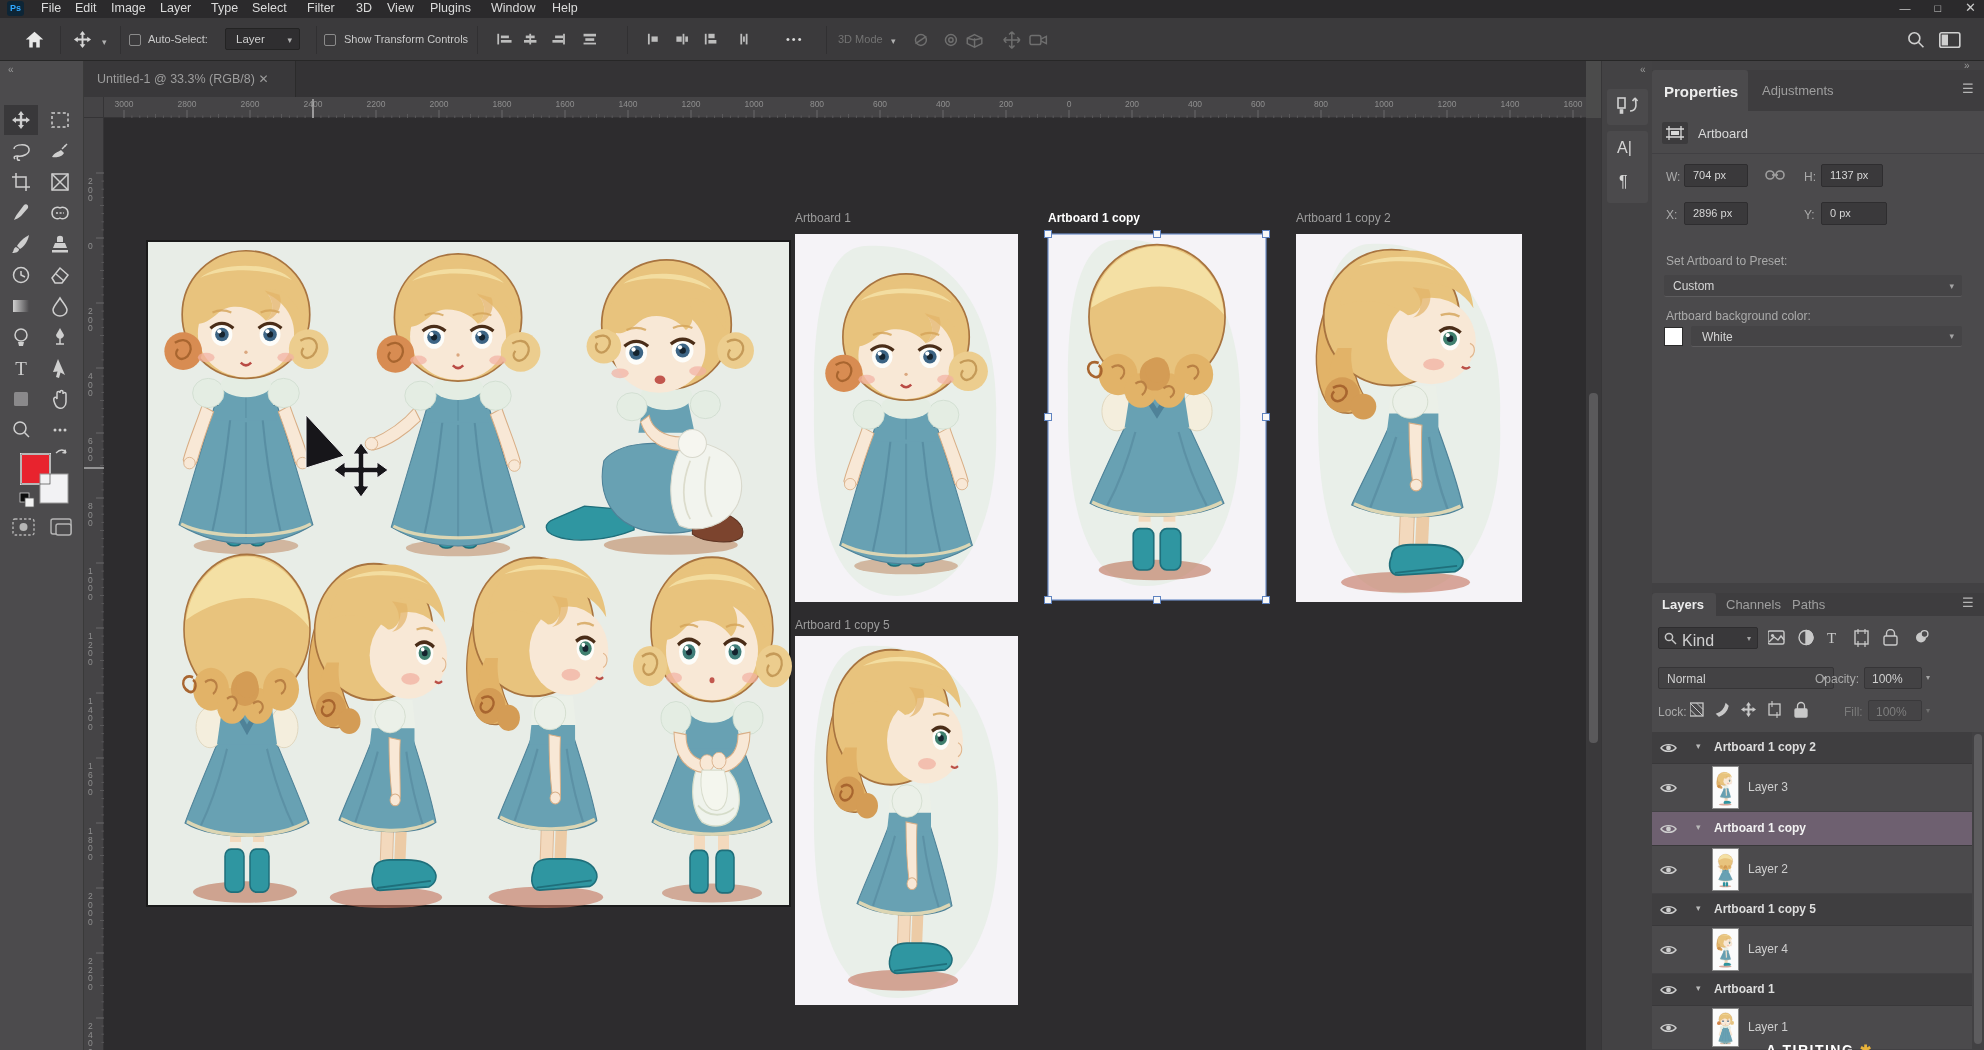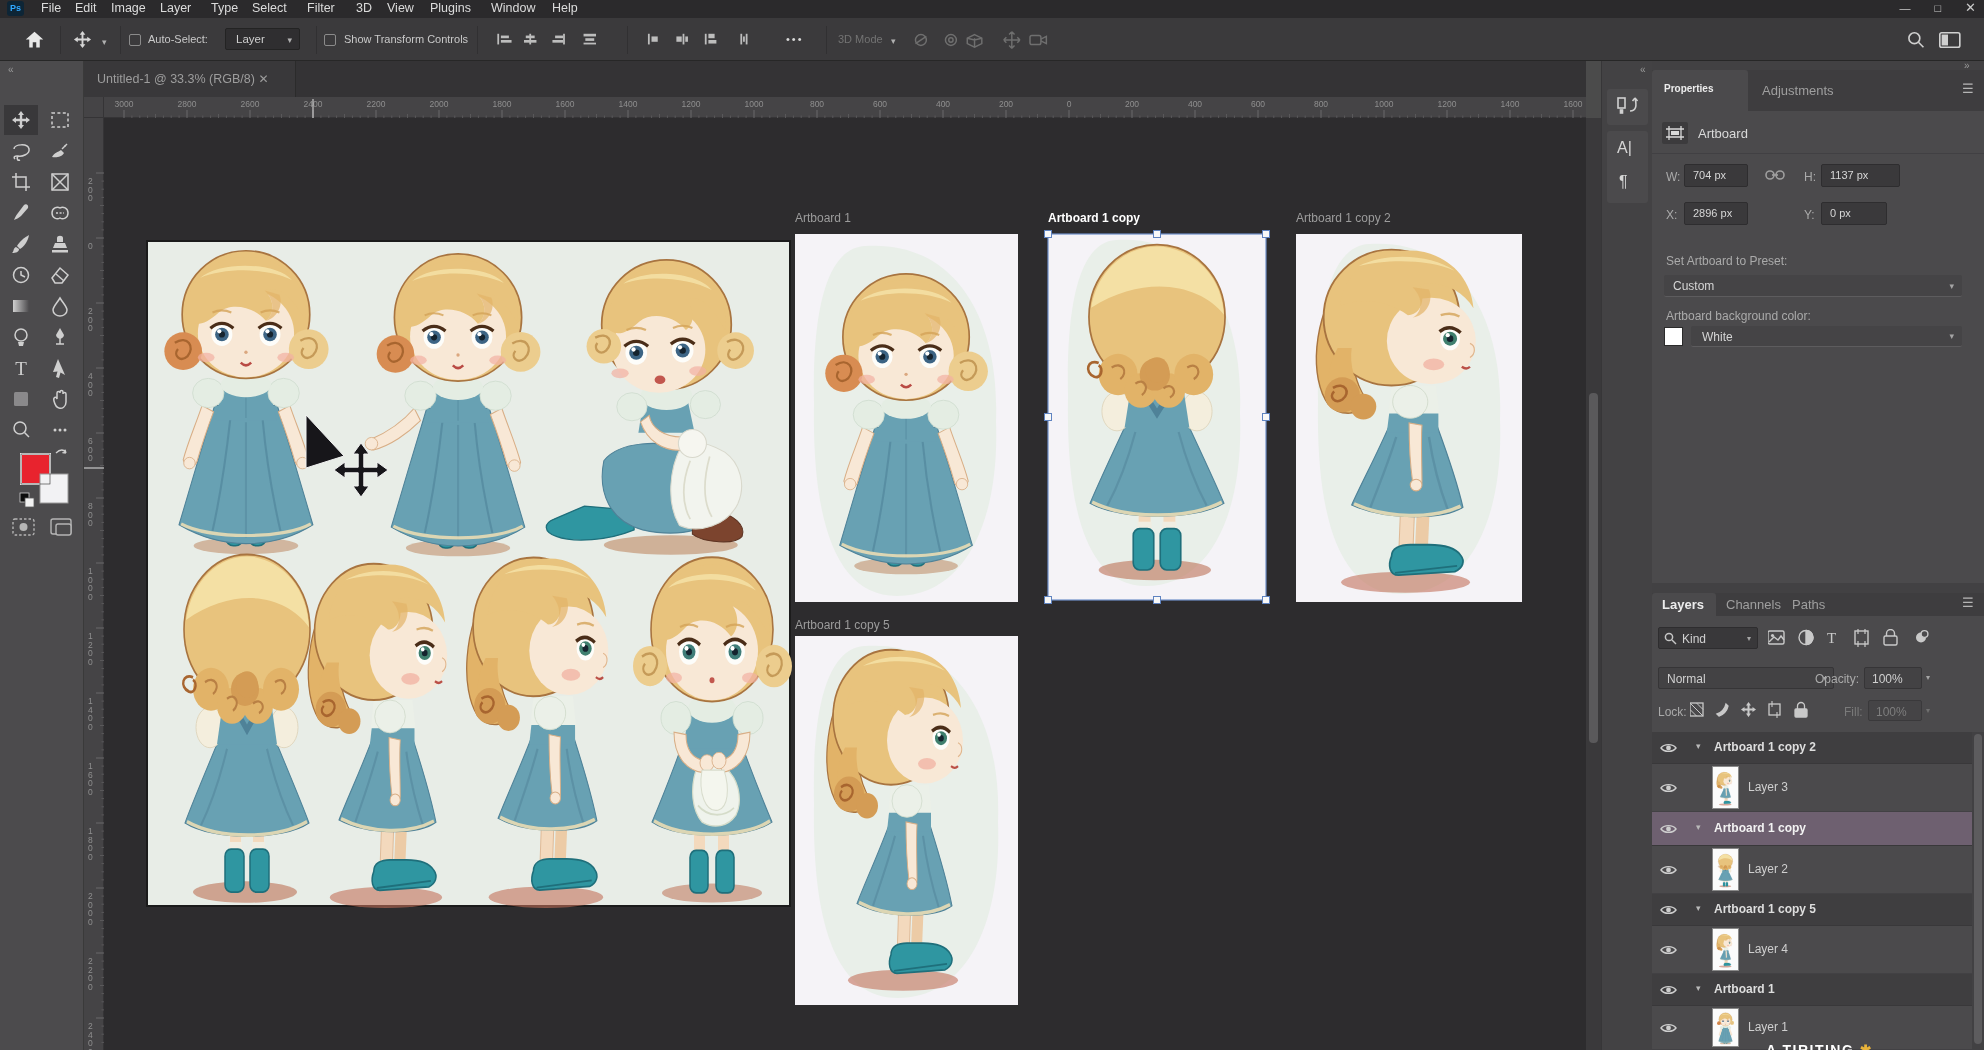--- a/index.html
+++ b/index.html
@@ -961,21 +961,21 @@
   </svg>
   <div class="abs" style="left:5px;top:70px;width:41px;height:72px;background:#4b4a4c;border-radius:3px;"></div>
   <div class="abs" style="left:15px;top:78px;color:#d5d5d5;font-size:16px;">A|</div>
   <div class="abs" style="left:17px;top:112px;color:#d5d5d5;font-size:16px;">¶</div>
 </div>
 <div id="rightpanels">
       <div class="abs" style="left:0;top:0;width:332px;height:9px;background:#424143;"></div>
 <div class="abs" style="left:312px;top:-1px;color:#9a9a9a;font-size:10px;">»</div>
 <div class="abs" style="left:0;top:9px;width:332px;height:41px;background:#3e3d3f;"></div>
 <div class="abs" style="left:0;top:9px;width:96px;height:41px;background:#4b4a4c;border-radius:3px 3px 0 0;"></div>
-<div class="abs" style="left:12px;top:22px;font-size:10px;font-weight:bold;color:#ececec;">Properties</div>
+<div class="abs" style="left:12px;top:22px;font-size:15px;font-weight:bold;color:#ececec;">Properties</div>
 <div class="abs" style="left:110px;top:22px;font-size:13px;color:#9f9f9f;">Adjustments</div>
 <div class="abs" style="left:310px;top:20px;color:#b5b5b5;font-size:13px;">☰</div>
 <div class="abs" style="left:10px;top:61px;width:26px;height:22px;background:#3c3b3d;border-radius:2px;"></div>
 <svg class="abs" style="left:13px;top:64px;" width="20" height="16" viewBox="0 0 20 16">
 <g stroke="#d8d8d8" stroke-width="1.3" fill="none">
 <path d="M4,1 L4,15 M16,1 L16,15 M1,4 L19,4 M1,12 L19,12"></path>
           <rect x="6" y="6" width="8" height="4" fill="#d8d8d8" stroke="none"></rect>
 </g>
       </svg>
 <div class="abs" style="left:46px;top:65px;font-size:13px;color:#dadada;">Artboard</div>
@@ -985,21 +985,21 @@
         <span style="position:absolute;left:8px;top:4px;">704 px</span>
       </div>
 <svg class="abs" style="left:112px;top:108px;" width="22" height="12" viewBox="0 0 22 12">
 <g stroke="#9f9f9f" stroke-width="1.6" fill="none">
           <circle cx="6" cy="6" r="4"></circle>
           <circle cx="16" cy="6" r="4"></circle>
           <path d="M8,6 L14,6"></path>
         </g>
       </svg>
 <div class="abs lbl" style="left:152px;top:109px;">H:</div>
-<div class="fieldbox" style="left:169px;top:103px;width:79px;height:23px;">
+<div class="fieldbox" style="left:169px;top:103px;width:62px;height:23px;">
         <span style="position:absolute;left:8px;top:4px;">1137 px</span>
       </div>
 <div class="abs lbl" style="left:14px;top:147px;">X:</div>
 <div class="fieldbox" style="left:32px;top:141px;width:64px;height:23px;">
         <span style="position:absolute;left:8px;top:4px;">2896 px</span>
       </div>
 <div class="abs lbl" style="left:152px;top:147px;">Y:</div>
 <div class="fieldbox" style="left:169px;top:141px;width:66px;height:23px;">
         <span style="position:absolute;left:8px;top:4px;">0 px</span>
       </div>
@@ -1021,21 +1021,21 @@
 <div class="abs" style="left:74px;top:536px;font-size:13px;color:#9f9f9f;">Channels</div>
 <div class="abs" style="left:140px;top:536px;font-size:13px;color:#9f9f9f;">Paths</div>
 <div class="abs" style="left:310px;top:534px;color:#b5b5b5;font-size:13px;">☰</div>
 <div class="abs" style="left:6px;top:566px;width:100px;height:22px;background:#39383a;border:1px solid #2e2d2f;border-radius:2px;">
         <svg style="position:absolute;left:5px;top:4px;" width="13" height="13" viewBox="0 0 13 13">
           <g stroke="#c6c6c6" stroke-width="1.5" fill="none">
             <circle cx="5" cy="5" r="3.6"></circle>
             <path d="M8,8 L12,12"></path>
           </g>
         </svg>
-        <span style="position:absolute;left:23px;top:4px;font-size:12px;color:#d0d0d0;">Kind</span>
+        <span style="position:absolute;left:23px;top:4px;font-size:16px;color:#d0d0d0;">Kind</span>
         <span style="position:absolute;right:6px;top:6px;color:#a5a5a5;font-size:8px;">▾</span>
       </div>
 <svg class="abs" style="left:116px;top:568px;" width="170" height="18" viewBox="0 0 170 18">
 <g stroke="#c9c9c9" stroke-width="1.4" fill="none">
  <rect x="0" y="2" width="16" height="13" rx="1.5"></rect>
           <circle cx="4.5" cy="6.5" r="1.6" fill="#c9c9c9" stroke="none"></circle>
           <path d="M1,13 L6,8 L10,11 L13,7 L16,11"></path>
  <g transform="translate(30,0)">
             <circle cx="8" cy="8.5" r="7"></circle>
             <path d="M8,1.5 L8,15.5 M8,1.5 A7,7 0 0 1 8,15.5" fill="#c9c9c9"></path>

